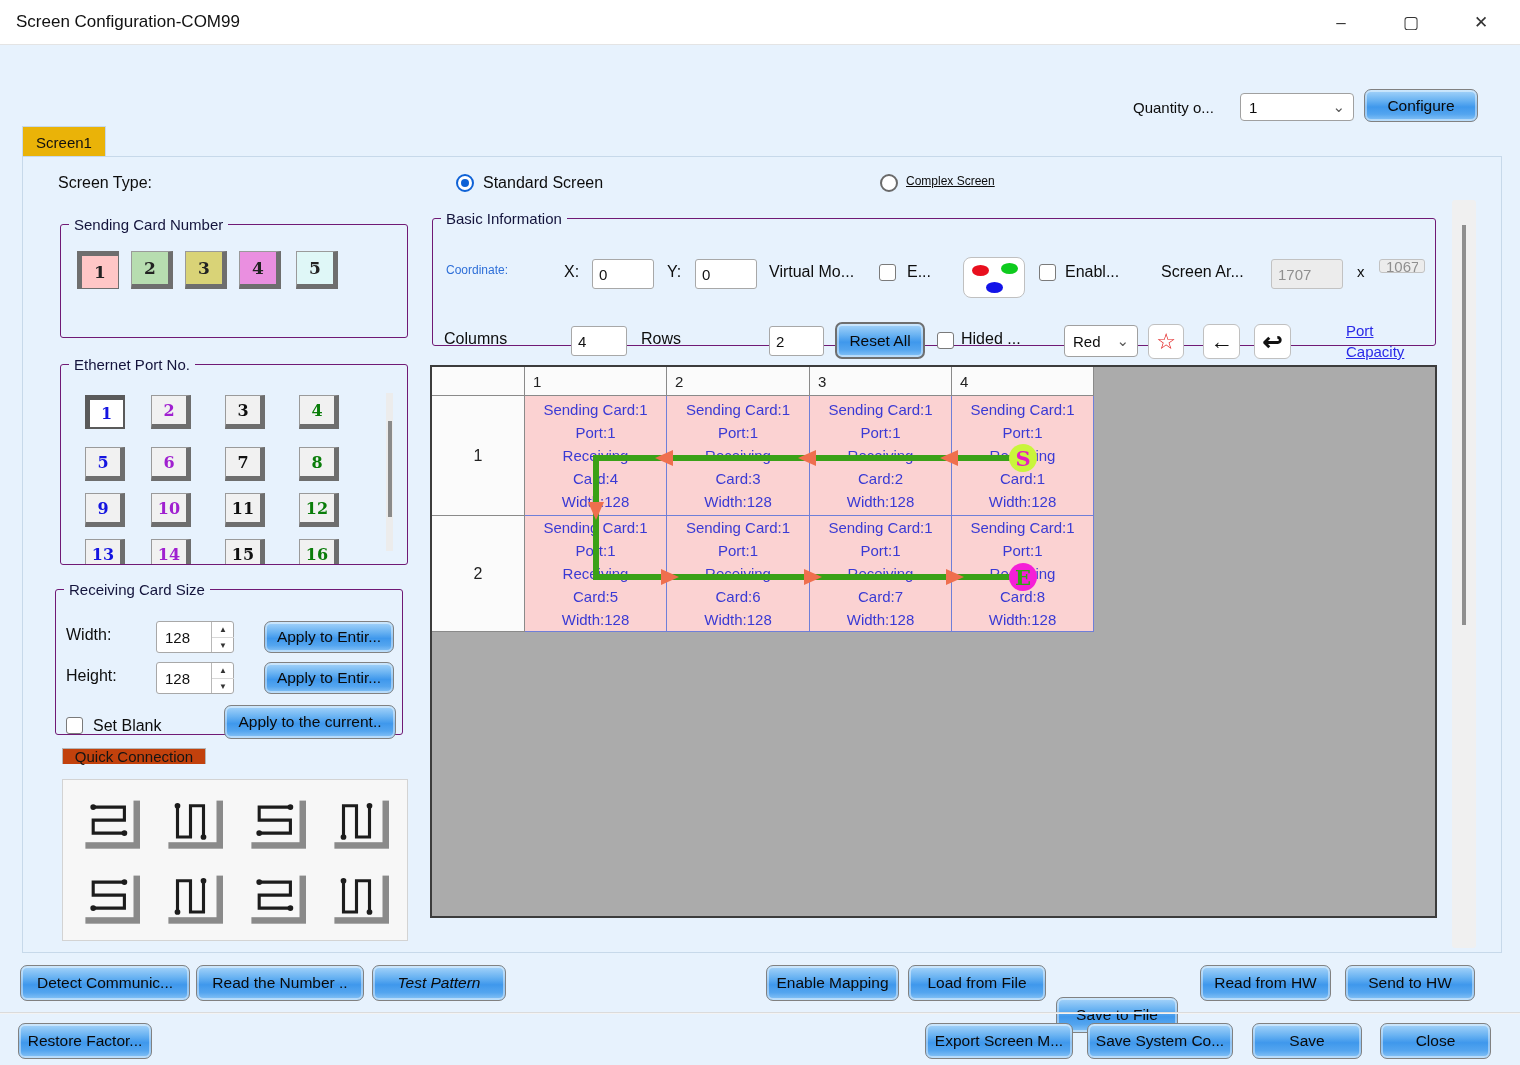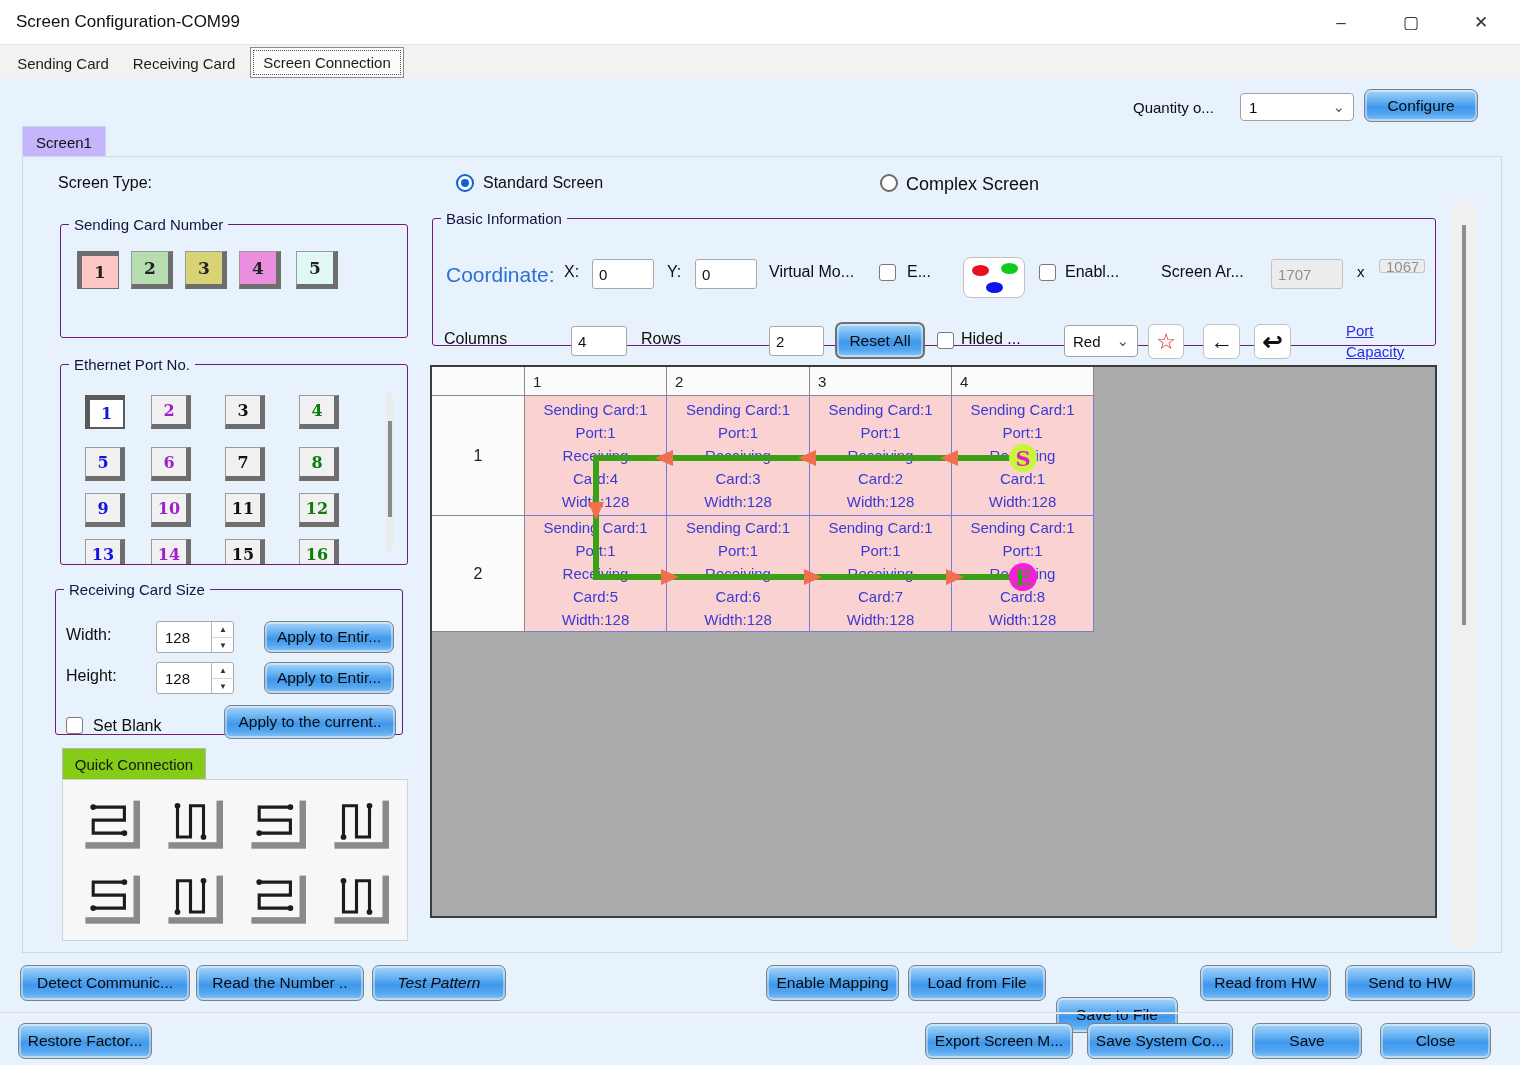--- a/index.html
+++ b/index.html
@@ -55,21 +55,21 @@
   .pc1{color:#1414e0;} .pc2{color:#a020d0;} .pc3{color:#101010;} .pc4{color:#0a7d0a;}
 
   
   .spin { position:absolute; width:78px; height:32px; background:#fff; border:1px solid #a8a8a8; border-radius:3px; }
   .spin input { position:absolute; left:0; top:0; width:54px; height:100%; border:0; padding:0 0 0 8px; font-size:15px; font-family:"Liberation Sans",sans-serif; color:#111; background:transparent; }
   .spin .sbox { position:absolute; right:0; top:0; width:22px; height:100%; border-left:1px solid #b8b8b8; }
   .spin .sbtn { position:absolute; left:0; width:22px; height:50%; display:flex; align-items:center; justify-content:center; font-size:8px; color:#333; }
   .spin .up { top:0; } .spin .dn { bottom:0; border-top:1px solid #d8d8d8; }
 
   
-  .qc-head { position:absolute; left:62px; top:748px; width:144px; height:32px; background:#84cc16; border:1px solid #b5b5b5; border-bottom:none; display:flex; align-items:center; justify-content:center; color:#141414; }
+  .qc-head { position:absolute; left:62px; top:748px; width:144px; height:16px; background:#c2410c; border:1px solid #b5b5b5; border-bottom:none; display:flex; align-items:center; justify-content:center; color:#141414; }
   .qc-panel { position:absolute; left:62px; top:779px; width:346px; height:162px; background:#f7f7f7; border:1px solid #d3d3d3; }
   .qcbtn { position:absolute; width:60px; height:52px; background:transparent; }
 
   
   .gridarea { position:absolute; left:430px; top:365px; width:1007px; height:553px; background:#ababab; border:2px solid #3c3c3c; }
   .gtable { position:absolute; left:0; top:0; display:grid; grid-template-columns:93px 142px 143px 142px 142px; grid-template-rows:29px 120px 116px; }
   .gc { border-right:1px solid #8a8a8a; border-bottom:1px solid #8a8a8a; background:#fbfbfb; }
   .gh { display:flex; align-items:center; padding-left:8px; color:#222; font-size:15px; }
   .gr { display:flex; align-items:center; justify-content:center; color:#222; font-size:16px; }
   .gcell { background:#fbd2d2; border-right:1px solid #6f7fd8; border-bottom:1px solid #6f7fd8; color:#3a3ad4;
@@ -77,60 +77,55 @@
   .conn-overlay { position:absolute; left:0; top:0; }
 
   .vscroll { position:absolute; left:1452px; top:200px; width:24px; height:748px; background:#f0f0f0; border-radius:3px; }
   .vscroll .thumb { position:absolute; left:10px; top:25px; width:4px; height:400px; background:#8f8f8f; }
   .fscroll { position:absolute; width:7px; background:#ececec; }
   .fscroll .thumb { position:absolute; left:1.5px; width:4px; background:#8a8a8a; }
 
   .sep { position:absolute; left:0; top:1012px; width:1520px; height:2px; background:linear-gradient(180deg,#cfcfcf,#ffffff); }
 
   .panel { position:absolute; left:22px; top:156px; width:1480px; height:797px; border:1px solid #c7d9ea; }
-  .screen-tab { position:absolute; left:22px; top:126px; width:84px; height:31px; background:#c4b5fd; border:1px solid #c7d9ea; border-bottom:none; display:flex; align-items:center; justify-content:center; color:#101010; }
+  .screen-tab { position:absolute; left:22px; top:126px; width:84px; height:31px; background:#eab308; border:1px solid #c7d9ea; border-bottom:none; display:flex; align-items:center; justify-content:center; color:#101010; }
 
   .link { position:absolute; color:#2a2ae8; text-decoration:underline; line-height:21px; }
   .rgbdot { position:absolute; border-radius:50%; }
 </style>
 </head>
 <body>
 
 <div id="app">
 
   <div class="titlebar">
     <span class="title">Screen Configuration-COM99</span>
     <div class="win-btn win-min">–</div>
     <div class="win-btn win-max">▢</div>
     <div class="win-btn win-close">✕</div>
   </div>
 
-  <div class="tabstrip">
-    <div class="tab tab1">Sending Card</div>
-    <div class="tab tab2">Receiving Card</div>
-    <div class="tab active">Screen Connection</div>
-  </div>
 
   <span class="lbl" style="left:1133px; top:99px;">Quantity o...</span>
   <div class="combo" style="left:1240px; top:93px; width:114px; height:28px;">
     <span>1</span>
     <span class="chev">⌄</span>
   </div>
   <div class="btn-blue" style="left:1364px; top:89px; width:114px; height:33px;">Configure</div>
 
   <div class="screen-tab">Screen1</div>
   <div class="panel"></div>
 
   <span class="lbl" style="left:58px; top:174px; font-size:16px;">Screen Type:</span>
   <span class="radio sel" style="left:456px; top:174px;">
       <span class="dot"></span>
     </span>
   <span class="lbl" style="left:483px; top:174px; font-size:16px;">Standard Screen</span>
   <span class="radio" style="left:880px; top:174px;"></span>
-  <span class="lbl" style="left:906px; top:174px; font-size:18px;">Complex Screen</span>
+  <span class="lbl" style="left:906px; top:174px; font-size:12px;text-decoration:underline;">Complex Screen</span>
 
   <fieldset class="grp" style="left:60px; top:216px; width:348px; height:122px;">
     <legend>Sending Card Number</legend>
     <div class="scard sel sc1" style="left:16px; top:18px;">1</div>
     <div class="scard sc2" style="left:70px; top:18px;">2</div>
     <div class="scard sc3" style="left:124px; top:18px;">3</div>
     <div class="scard sc4" style="left:178px; top:18px;">4</div>
     <div class="scard sc5" style="left:235px; top:18px;">5</div>
   </fieldset>
 
@@ -253,21 +248,21 @@
           <rect x="0" y="34" width="42" height="5" fill="#8a8a8a"></rect>
         <polyline points="27,30 27,6 17,6 17,30 7,30 7,6" fill="none" stroke="#1c1c1c" stroke-width="2.4"></polyline>
         <circle cx="27" cy="30" r="2.2" fill="#1c1c1c"></circle>
           <circle cx="7" cy="6" r="2.2" fill="#1c1c1c"></circle>
       </svg>
     </div>
   </div>
 
   <fieldset class="grp" style="left:432px; top:210px; width:1004px; height:136px;">
     <legend>Basic Information</legend>
-    <span class="lbl blue-lbl" style="left:13px; top:36px; font-size:21px;">Coordinate:</span>
+    <span class="lbl blue-lbl" style="left:13px; top:36px; font-size:12px;">Coordinate:</span>
     <span class="lbl" style="left:131px; top:36px; font-size:16px;">X:</span>
     <input class="tin" style="left: 159px; top: 32px; width: 62px; height: 30px;" readonly="" value="0">
     <span class="lbl" style="left:234px; top:36px; font-size:16px;">Y:</span>
     <input class="tin" style="left: 262px; top: 32px; width: 62px; height: 30px;" readonly="" value="0">
     <span class="lbl" style="left:336px; top:36px; font-size:16px;">Virtual Mo...</span>
     <span class="cb" style="left:446px; top:37px;"></span>
     <span class="lbl" style="left:474px; top:36px; font-size:16px;">E...</span>
     <div class="btn-white" style="left:530px; top:30px; width:62px; height:41px; border-radius:8px;">
       <span class="rgbdot" style="left:8px; top:7px; width:17px; height:11px; background:#e80f1e;"></span>
       <span class="rgbdot" style="left:37px; top:5px; width:17px; height:11px; background:#0ecb1e;"></span>

